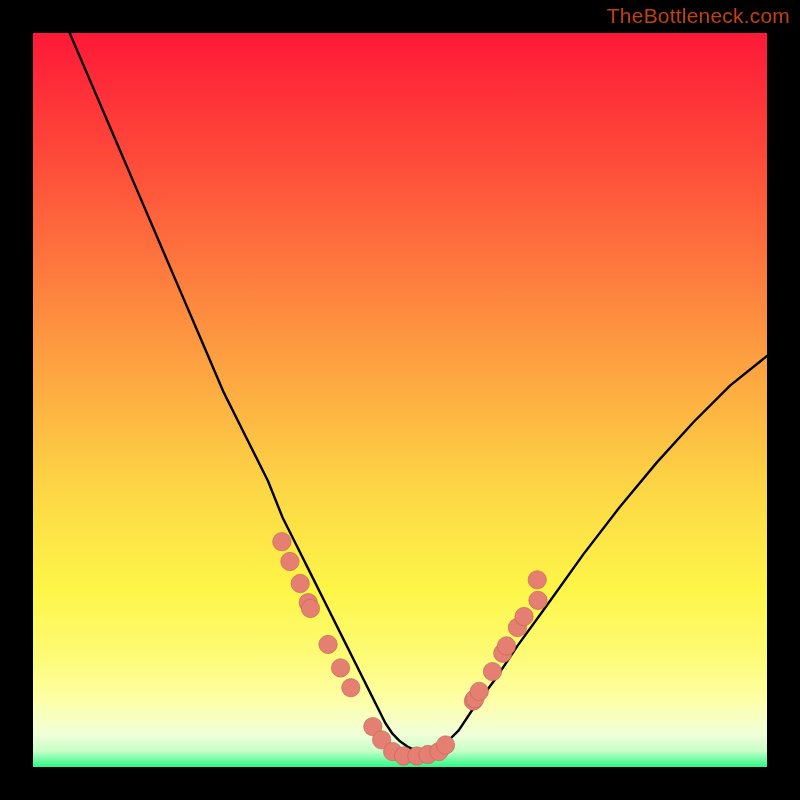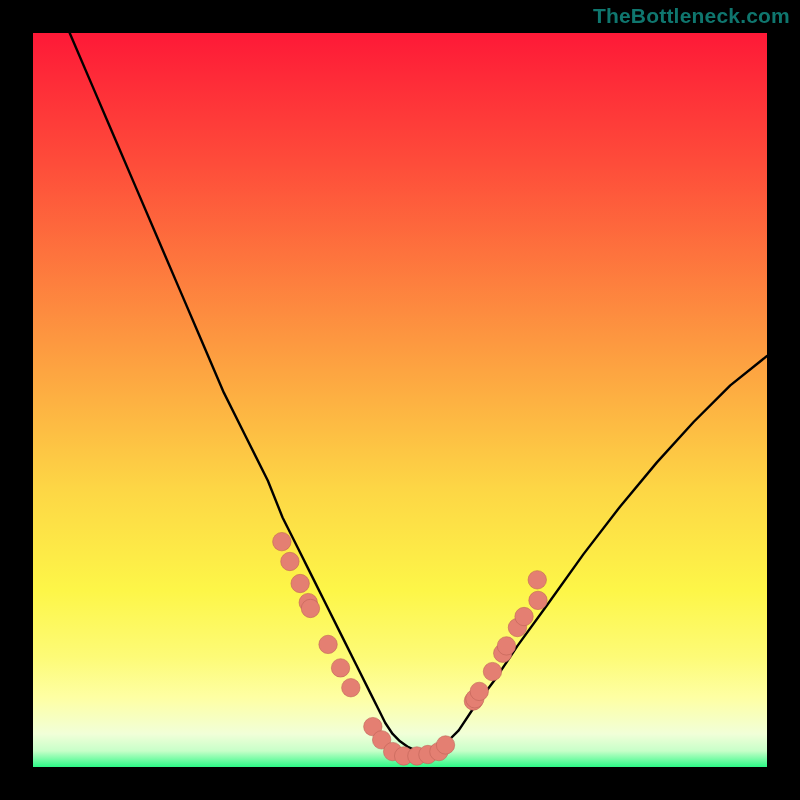--- a/index.html
+++ b/index.html
@@ -24,23 +24,23 @@
     left: 33px;
     top: 33px;
     width: 734px;
     height: 734px;
     overflow: hidden;
   }
   .watermark {
     position: absolute;
     top: 4px;
     right: 10px;
-    color: #0f766e;
+    color: #c2410c;
     font-size: 21px;
-    font-weight: 700;
+    font-weight: 400;
     letter-spacing: 0.2px;
     user-select: none;
   }
   svg {
     display: block;
   }
 </style>
 </head>
 <body>
 

